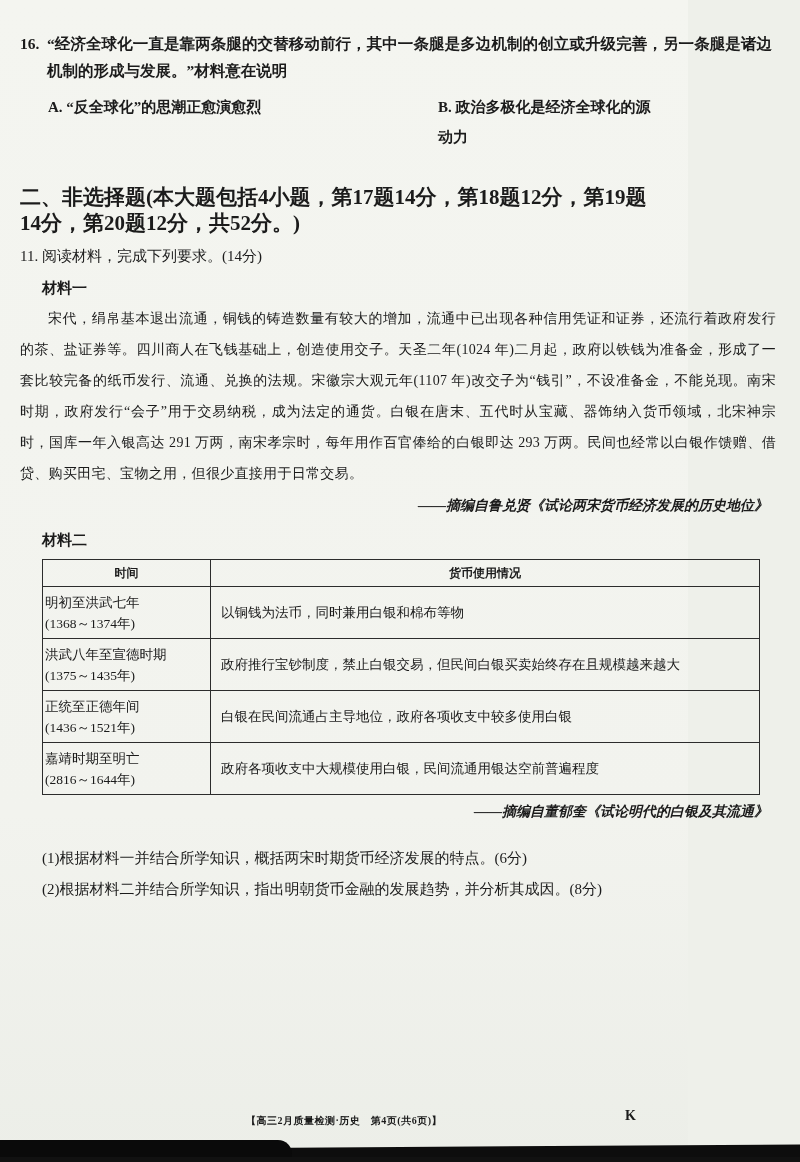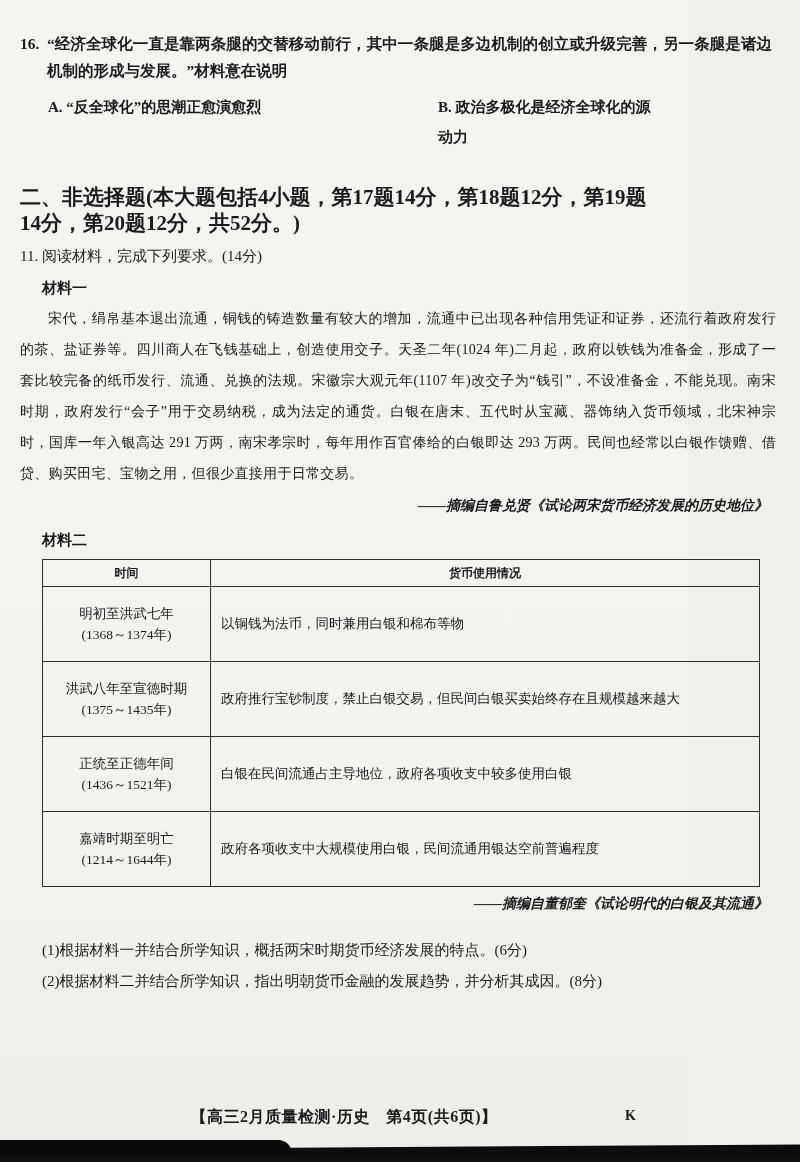--- a/index.html
+++ b/index.html
@@ -85,42 +85,42 @@
     vertical-align: middle;
   }
   .money-table th {
     height: 27px;
     font-weight: 700;
     text-align: center;
     font-size: 12px;
   }
   .col-time { width: 168px; }
   .cell-time {
-    text-align: center;
+    text-align: left;
     height: 52px;
     line-height: 21px;
-    padding: 16px 2px;
+    padding: 4px 2px;
   }
   .cell-usage {
     padding: 4px 8px 4px 10px;
     line-height: 20px;
     text-align: left;
   }
   .sub-questions { margin-top: 16px; margin-left: 22px; }
   .sub-question {
     font-size: 15px;
     line-height: 31px;
   }
   
   .footer-line {
     position: absolute;
     left: 0; right: 0;
     bottom: 34px;
     text-align: center;
-    font-size: 16px;
+    font-size: 10px;
     font-weight: 700;
     letter-spacing: 0.5px;
   }
   .footer-mark {
     position: absolute;
     right: 52px;
     bottom: 38px;
     font-size: 14px;
     font-weight: 600;
   }
@@ -211,21 +211,21 @@
       <tr>
         <td class="cell-time">
           <div>正统至正德年间</div>
           <div>(1436～1521年)</div>
         </td>
         <td class="cell-usage">白银在民间流通占主导地位，政府各项收支中较多使用白银</td>
       </tr>
       <tr>
         <td class="cell-time">
           <div>嘉靖时期至明亡</div>
-          <div>(1214～1644年)</div>
+          <div>(2816～1644年)</div>
         </td>
         <td class="cell-usage">政府各项收支中大规模使用白银，民间流通用银达空前普遍程度</td>
       </tr>
     </tbody>
   </table>
 
   <div class="source-line">——摘编自董郁奎《试论明代的白银及其流通》</div>
 
   <div class="sub-questions">
     <div class="sub-question">(1)根据材料一并结合所学知识，概括两宋时期货币经济发展的特点。(6分)</div>

